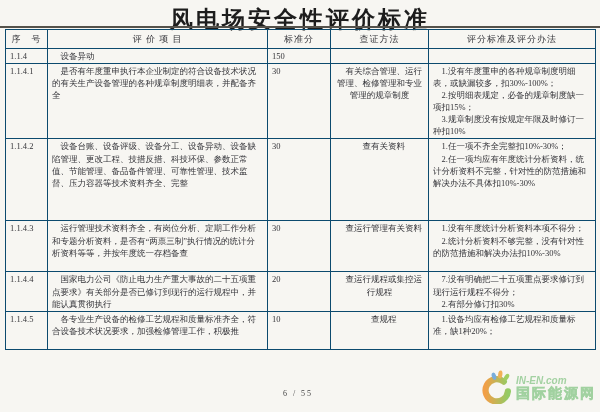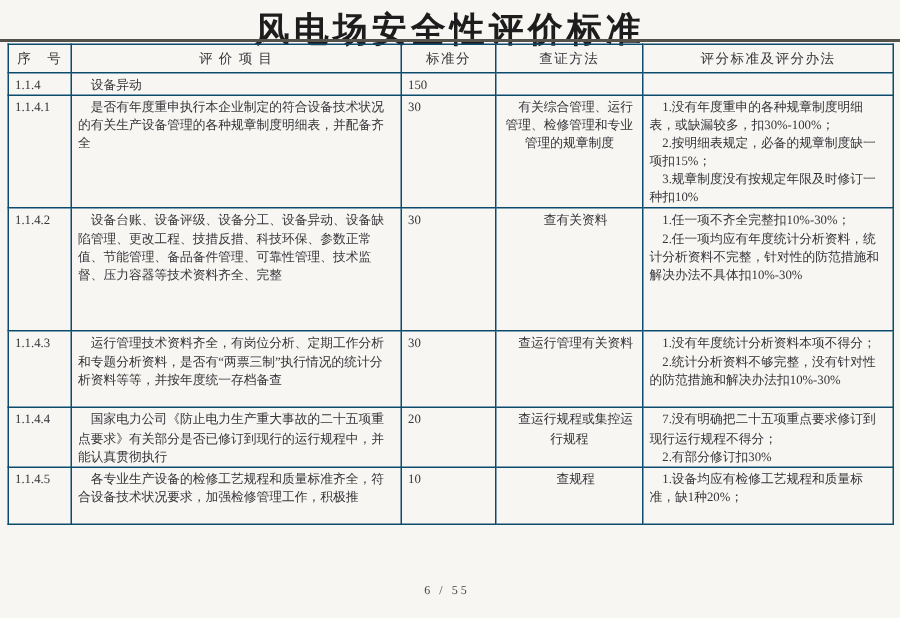--- a/index.html
+++ b/index.html
@@ -142,14 +142,34 @@
         <td class="item">　各专业生产设备的检修工艺规程和质量标准齐全，符合设备技术状况要求，加强检修管理工作，积极推</td>
         <td class="score">10</td>
         <td class="method">　查规程</td>
         <td class="criteria">　1.设备均应有检修工艺规程和质量标准，缺1种20%；</td>
       </tr>
     </tbody>
   </table>
 
   <div class="page-footer">6 / 55</div>
 
+  <div class="watermark">
+    <span>
+      <svg width="36" height="34" viewBox="0 0 40 38">
+        <defs>
+          <linearGradient id="wg" x1="0" y1="0" x2="1" y2="0">
+            <stop offset="0" stop-color="#f08a1d"></stop>
+            <stop offset="1" stop-color="#7cc142"></stop>
+          </linearGradient>
+        </defs>
+        <path d="M31 13 A 12.5 12.5 0 1 0 35.5 24" fill="none" stroke="url(#wg)" stroke-width="7" stroke-linecap="round"></path>
+        <ellipse cx="20" cy="7" rx="2.4" ry="4.2" fill="#5b9bd5" transform="rotate(-18 20 7)"></ellipse>
+        <ellipse cx="27" cy="5" rx="2.4" ry="4.4" fill="#f0a030" transform="rotate(8 27 5)"></ellipse>
+        <ellipse cx="34" cy="8" rx="2.4" ry="4.2" fill="#8cc63f" transform="rotate(32 34 8)"></ellipse>
+      </svg>
+    </span>
+    <span class="wm-text">
+      <span class="wm-site">IN-EN.com</span>
+      <span class="wm-name">国际能源网</span>
+    </span>
+  </div>
 
 </div>
 
 </body></html>

